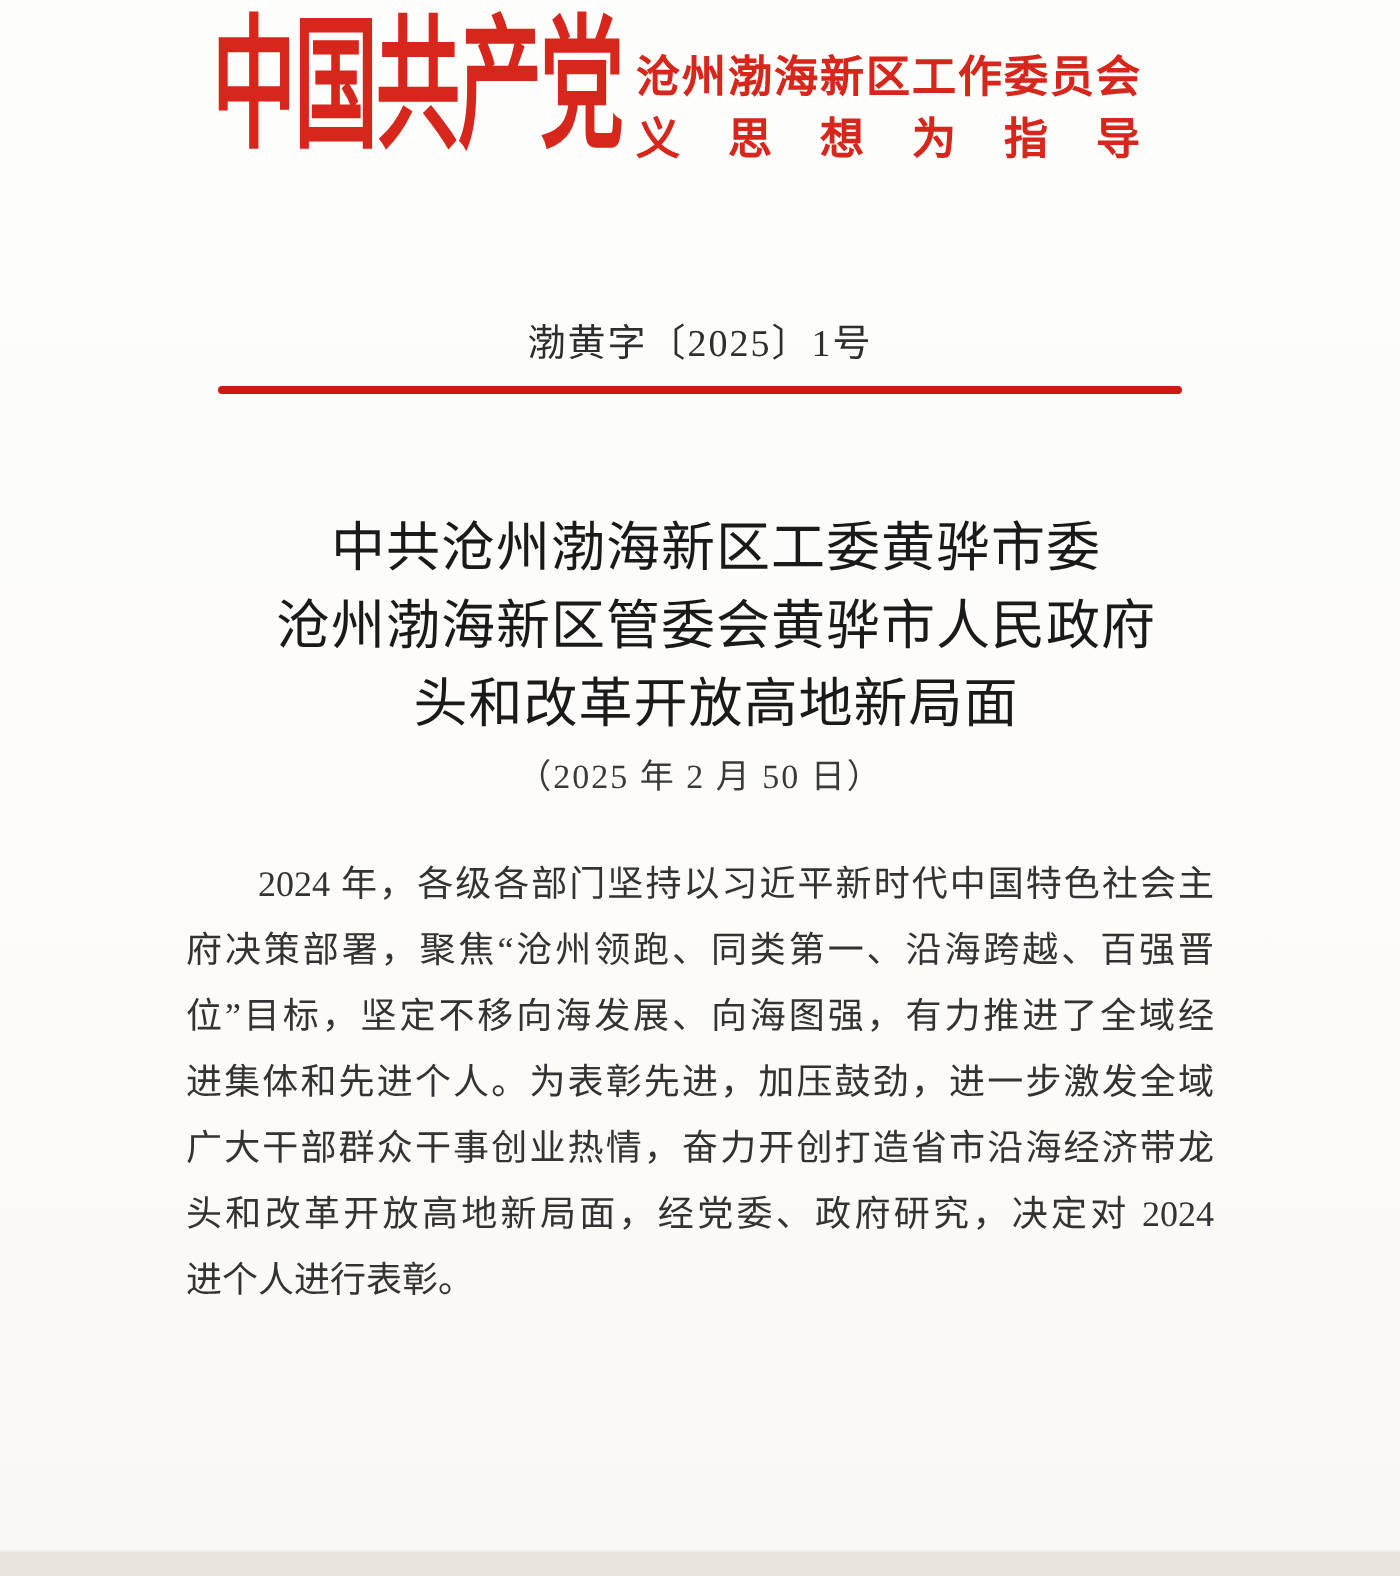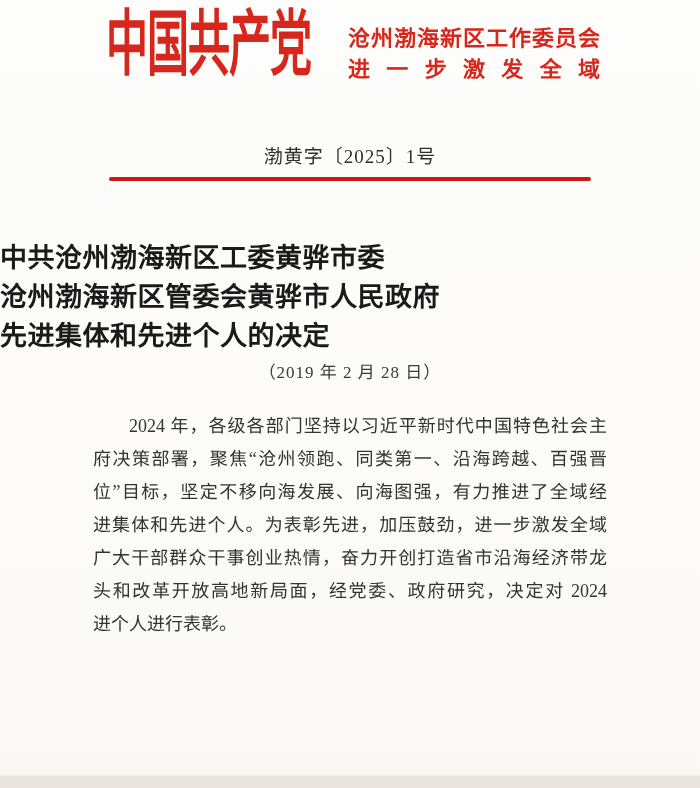--- a/index.html
+++ b/index.html
@@ -17,58 +17,60 @@
     background:#fff;
   }
   .page{
     position:relative;width:700px;height:788px;
     background:linear-gradient(180deg,#fdfdfc 0%,var(--page-bg) 60%,#faf8f4 100%);
     overflow:hidden;
   }
   
   .letterhead{
     display:flex;align-items:flex-start;
-    padding:22px 0 0 106px;height:100px;gap:30px;
+    padding:22px 0 0 106px;height:100px;
   }
   .party{width:212px;flex:0 0 auto;}
   .party-inner{
     display:inline-block;
     font-size:42px;font-weight:700;line-height:1;
     color:var(--accent-red);
     letter-spacing:-1px;
     transform:scaleY(1.72);transform-origin:50% 18px;
     white-space:nowrap;
   }
   .org{width:252px;margin-left:0;padding-top:1px;}
   .org-line{
     font-size:22px;font-weight:700;line-height:31px;
     color:var(--accent-red);
     text-align:justify;text-align-last:justify;
     white-space:nowrap;overflow:visible;
   }
   
   .doc-no{
-    margin-top:24px;
+    margin-top:40px;
     text-align:center;
     font-size:19px;line-height:22px;color:#2e2e2e;
     letter-spacing:1px;
   }
   
   .red-rule{
     width:482px;height:4px;margin:9px auto 0;
     background:var(--rule-red);
     border-radius:2px;
   }
   
   .title{margin-top:58px;}
   .title-line{
-    font-size:27px;font-weight:700;line-height:39px;
+    text-align:center;
+    font-size:27px;font-weight:400;line-height:39px;
     color:var(--title-text);
     letter-spacing:0.5px;
     white-space:nowrap;
+    margin-left:16px;
   }
   .date{
     margin-top:6px;
     text-align:center;
     font-size:17px;line-height:22px;color:#3a3a3a;
     letter-spacing:1px;
   }
   
   .doc-body{
     width:514px;margin:26px auto 0;
@@ -92,35 +94,35 @@
 <body>
 
 <div class="page">
 
   <header class="letterhead">
     <div class="party">
       <span class="party-inner">中国共产党</span>
     </div>
     <div class="org">
       <div class="org-line">沧州渤海新区工作委员会</div>
-      <div class="org-line">进一步激发全域</div>
+      <div class="org-line">义思想为指导</div>
     </div>
   </header>
 
   <div class="doc-no">渤黄字〔2025〕1号</div>
 
   <div class="red-rule"></div>
 
   <div class="title">
     <div class="title-line">中共沧州渤海新区工委黄骅市委</div>
     <div class="title-line">沧州渤海新区管委会黄骅市人民政府</div>
-    <div class="title-line">先进集体和先进个人的决定</div>
+    <div class="title-line">头和改革开放高地新局面</div>
   </div>
 
-  <div class="date">（2019 年 2 月 28 日）</div>
+  <div class="date">（2025 年 2 月 50 日）</div>
 
   <div class="doc-body">
     <div class="body-line first">2024 年，各级各部门坚持以习近平新时代中国特色社会主</div>
     <div class="body-line">府决策部署，聚焦“沧州领跑、同类第一、沿海跨越、百强晋</div>
     <div class="body-line">位”目标，坚定不移向海发展、向海图强，有力推进了全域经</div>
     <div class="body-line">进集体和先进个人。为表彰先进，加压鼓劲，进一步激发全域</div>
     <div class="body-line">广大干部群众干事创业热情，奋力开创打造省市沿海经济带龙</div>
     <div class="body-line">头和改革开放高地新局面，经党委、政府研究，决定对 2024</div>
     <div class="body-line last">进个人进行表彰。</div>
   </div>

